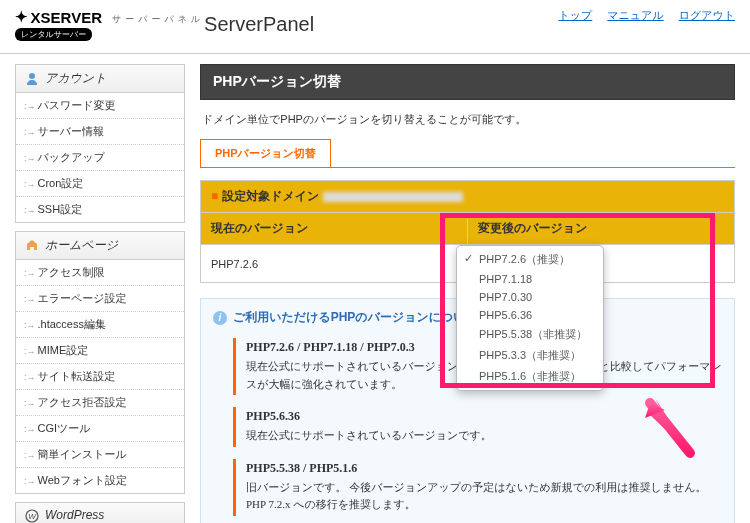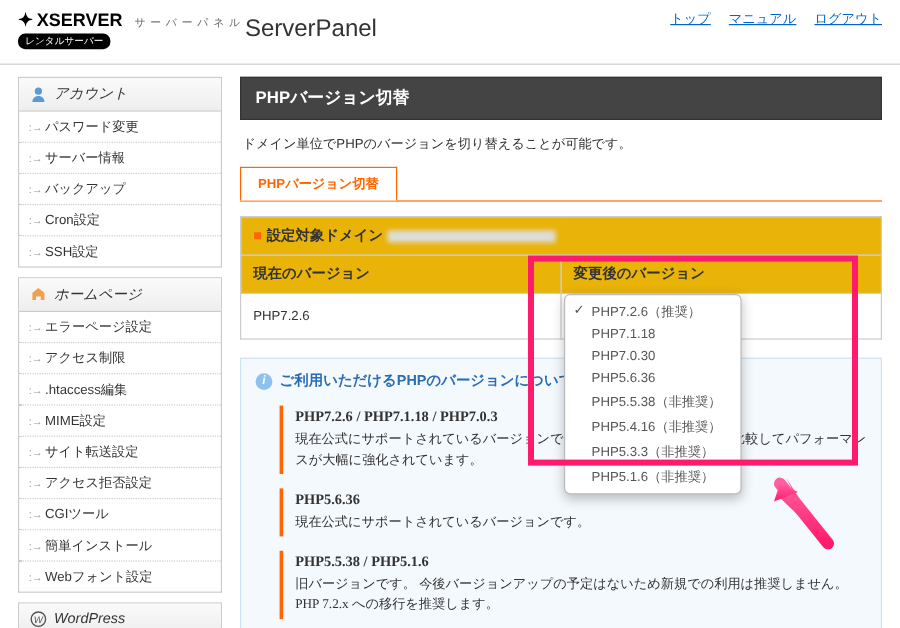--- a/index.html
+++ b/index.html
@@ -32,21 +32,21 @@
 .config-table { width: 100%; border-collapse: collapse; margin-top: 12px; border: 1px solid #ccc; }
 .config-table th { background: #eab308; text-align: left; padding: 7px 10px; font-size: 12px; border: 1px solid #ccc; }
 .config-table td { padding: 8px 10px; font-size: 11px; border: 1px solid #ccc; }
 .domain-label::before { content: "■"; color: #f60; margin-right: 4px; }
 .blurred { display: inline-block; width: 140px; height: 10px; background: #ddd; filter: blur(2px); vertical-align: middle; }
 .select-wrap { display: flex; align-items: center; gap: 6px; }
 .dropdown-shell { position: relative; display: inline-block; }
 .dropdown-display { border: 1px solid #aaa; background: #fff; padding: 2px 18px 2px 6px; font-size: 11px; border-radius: 3px; min-width: 80px; position: relative; }
 .change-btn { background: linear-gradient(#fff, #eee); border: 1px solid #aaa; border-radius: 3px; padding: 2px 8px; font-size: 11px; cursor: pointer; }
 .highlight-box { position: absolute; border: 5px solid #ff1b6b; top: 213px; left: 440px; width: 275px; height: 175px; pointer-events: none; z-index: 50; }
-.dropdown-popup { position: absolute; top: 245px; left: 470px; background: #fff; border: 1px solid #bbb; border-radius: 5px; box-shadow: 0 3px 10px rgba(0,0,0,0.25); font-size: 11px; color: #555; z-index: 40; padding: 3px 0; }
+.dropdown-popup { position: absolute; top: 245px; left: 456px; background: #fff; border: 1px solid #bbb; border-radius: 5px; box-shadow: 0 3px 10px rgba(0,0,0,0.25); font-size: 11px; color: #555; z-index: 40; padding: 3px 0; }
 .dropdown-popup .opt { padding: 3px 16px 3px 22px; position: relative; white-space: nowrap; cursor: pointer; }
 .dropdown-popup .opt.checked::before { content: "✓"; position: absolute; left: 7px; }
 .info-box { border: 1px solid #cde3f5; background: #f4f9fe; padding: 10px 12px; margin-top: 15px; font-size: 12px; }
 .info-box .info-title { color: #2a6cb5; font-weight: bold; display: flex; align-items: center; gap: 6px; }
 .info-icon { display: inline-flex; width: 14px; height: 14px; border-radius: 50%; background: #8fc1ee; color: #fff; align-items: center; justify-content: center; font-size: 10px; font-style: italic; }
 .ver-block { margin: 12px 0 0 20px; border-left: 3px solid #f60; padding: 2px 0 2px 10px; font-family: Liberation Serif, serif; }
 .ver-block h4 { font-size: 12px; margin-bottom: 3px; }
 .ver-block p { font-size: 11px; color: #333; line-height: 1.6; }
 .arrow-cursor { position: absolute; top: 388px; left: 640px; z-index: 60; pointer-events: none; }
 .content-wrap { position: relative; }
@@ -111,24 +111,24 @@
       <div class="side-header">
         <span class="side-icon">
               <svg width="14" height="14" viewBox="0 0 14 14">
                 <path d="M7 2l5 4v6H9V9H5v3H2V6z" fill="#f0a050"></path>
               </svg>
             </span>
         <span>ホームページ</span>
       </div>
       <ul class="side-list">
         <li>
+              <a>アクセス制限</a>
+            </li>
+        <li>
               <a>エラーページ設定</a>
-            </li>
-        <li>
-              <a>アクセス制限</a>
             </li>
         <li>
               <a>.htaccess編集</a>
             </li>
         <li>
               <a>MIME設定</a>
             </li>
         <li>
               <a>サイト転送設定</a>
             </li>
@@ -216,21 +216,20 @@
     </div>
   </div>
 </div>
 
 <div class="dropdown-popup">
   <div class="opt checked">PHP7.2.6（推奨）</div>
   <div class="opt">PHP7.1.18</div>
   <div class="opt">PHP7.0.30</div>
   <div class="opt">PHP5.6.36</div>
   <div class="opt">PHP5.5.38（非推奨）</div>
-  <div class="opt">PHP5.4.16（非推奨）</div>
   <div class="opt">PHP5.3.3（非推奨）</div>
   <div class="opt">PHP5.1.6（非推奨）</div>
 </div>
 
 <div class="highlight-box"></div>
 
 <svg class="arrow-cursor" width="60" height="70">
   <defs>
         <linearGradient id="g1" x1="0" y1="1" x2="0" y2="0">
           <stop offset="0" stop-color="#ff1b6b"></stop>

